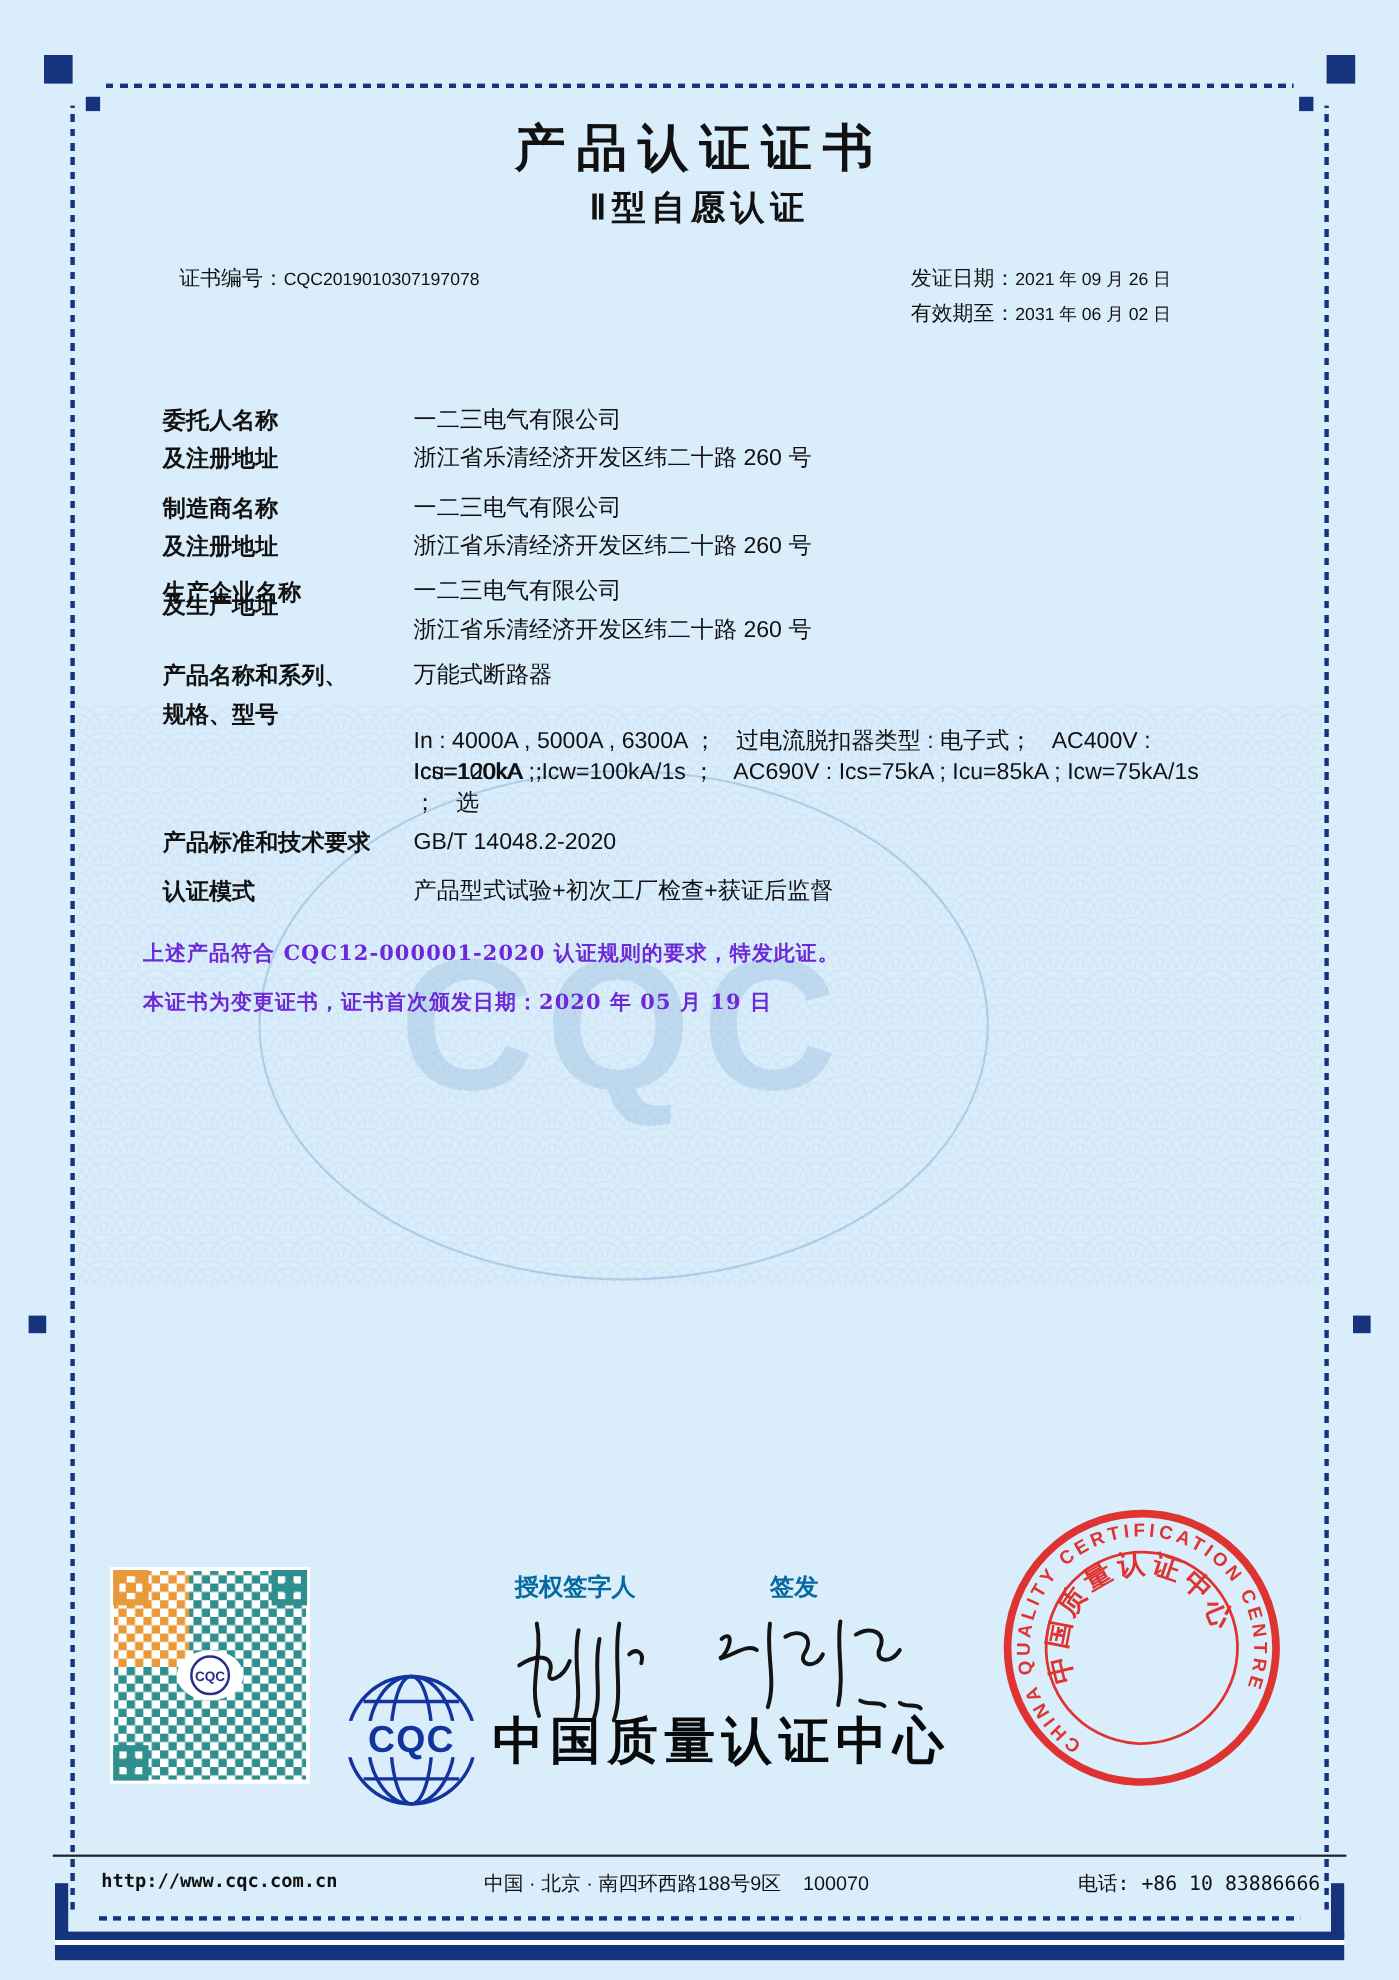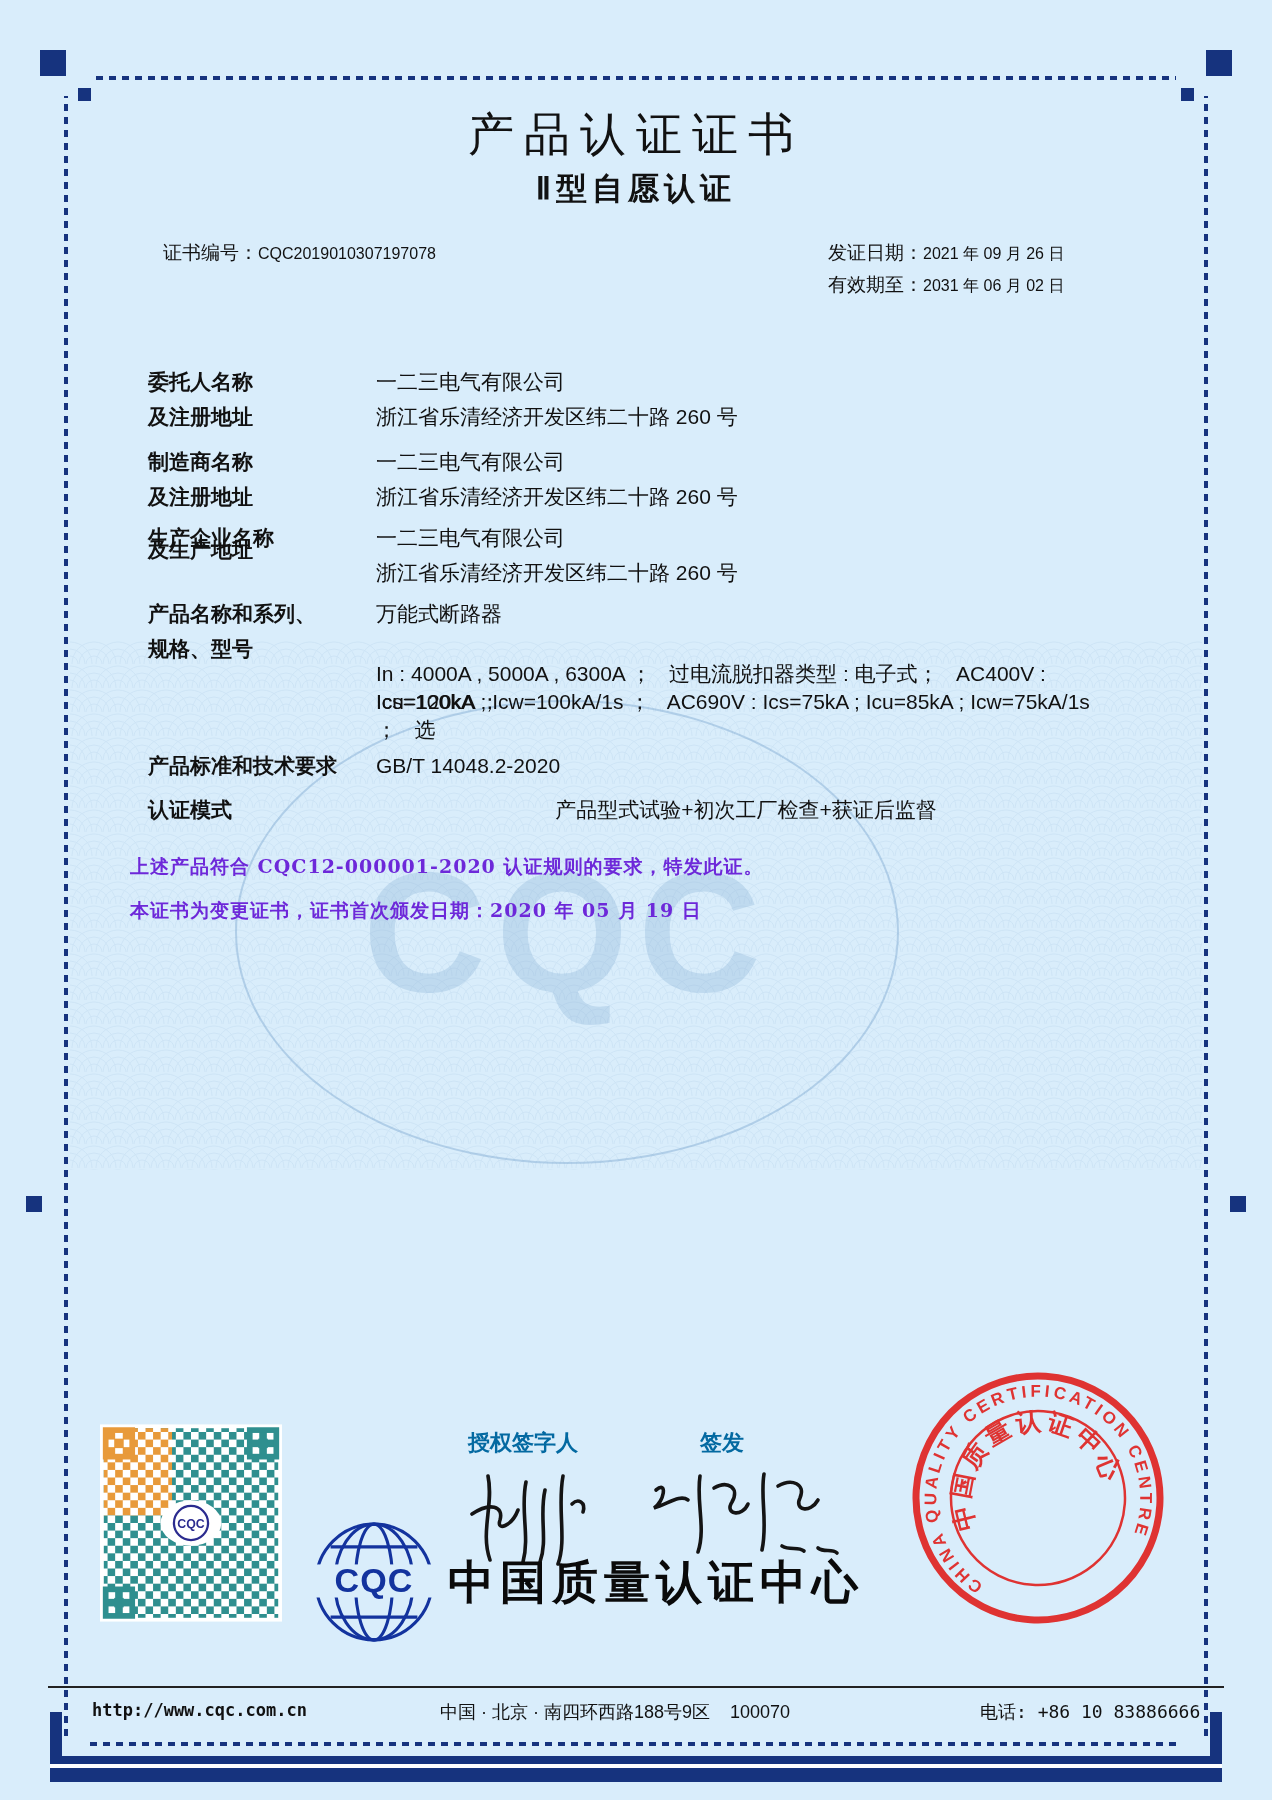--- a/index.html
+++ b/index.html
@@ -14,21 +14,21 @@
   .dash-v{position:absolute;width:4px;background:repeating-linear-gradient(0deg,#16337e 0 7px,transparent 7px 13px);}
   .bottom-band{position:absolute;left:50px;right:50px;top:1756px;height:26px;
     background:linear-gradient(#16337e 0 8px,#ffffff 8px 12px,#16337e 12px 26px);}
   .stub{position:absolute;width:12px;height:50px;background:#16337e;top:1712px;}
   
   .wm-band{position:absolute;left:70px;top:640px;width:1132px;height:530px;opacity:.13;pointer-events:none;}
   .wm-circle{position:absolute;left:235px;top:700px;width:660px;height:460px;border:2px solid rgba(127,169,208,.45);
     border-radius:50%;display:flex;align-items:center;justify-content:center;pointer-events:none;}
   .wm-text{font-size:170px;font-weight:bold;color:rgba(127,169,208,.28);letter-spacing:10px;}
   
-  .title{position:absolute;left:0;right:0;top:104px;text-align:center;font-size:46px;font-weight:normal;letter-spacing:10px;}
+  .title{position:absolute;left:0;right:0;top:104px;text-align:center;font-size:46px;font-weight:bold;letter-spacing:10px;}
   .subtitle{position:absolute;left:0;right:0;top:168px;text-align:center;font-size:31px;font-weight:bold;letter-spacing:5px;}
   .kai{font-family:"DejaVu Serif",serif;font-weight:normal;text-align:right;}
   .meta-row{position:absolute;font-size:19px;white-space:pre;}
   .meta-val{font-family:"Liberation Sans",sans-serif;font-weight:normal;font-size:16px;}
   
   .flabel{position:absolute;left:148px;font-size:21px;font-weight:bold;white-space:pre;}
   .fvalue{position:absolute;left:376px;font-size:21px;white-space:pre-wrap;width:740px;line-height:28px;}
   
   .stmt{position:absolute;left:130px;font-family:"DejaVu Serif",serif;font-size:19px;letter-spacing:1px;color:#6d28d9;white-space:pre;font-weight:bold;}
   
@@ -109,21 +109,21 @@
 
   <div class="flabel" style="top:600px;">产品名称和系列、</div>
   <div class="flabel" style="top:635px;">规格、型号</div>
   <div class="fvalue" style="top:600px;">万能式断路器</div>
   <div class="fvalue" style="top:660px;">In : 4000A , 5000A , 6300A ；   过电流脱扣器类型 : 电子式；   AC400V : Ics=100kA ；</div>
   <div class="fvalue" style="top:688px;">Icu=120kA ; Icw=100kA/1s ；   AC690V : Ics=75kA ; Icu=85kA ; Icw=75kA/1s ；   选</div>
 
   <div class="flabel" style="top:752px;">产品标准和技术要求</div>
   <div class="fvalue" style="top:752px;">GB/T 14048.2-2020</div>
   <div class="flabel" style="top:796px;">认证模式</div>
-  <div class="fvalue" style="top:796px;text-align:center;">产品型式试验+初次工厂检查+获证后监督</div>
+  <div class="fvalue" style="top:796px;">产品型式试验+初次工厂检查+获证后监督</div>
 
   <div class="stmt" style="top:854px;">上述产品符合 CQC12-000001-2020 认证规则的要求，特发此证。</div>
   <div class="stmt" style="top:898px;">本证书为变更证书，证书首次颁发日期：2020 年 05 月 19 日</div>
 
 
   <svg class="qr" width="182" height="198" viewBox="0 0 96 104">
     <defs>
       <pattern id="qm" width="8" height="8" patternUnits="userSpaceOnUse">
         <rect width="8" height="8" fill="#ffffff"></rect>
         <rect width="4" height="4" fill="#2f8f8f"></rect>

